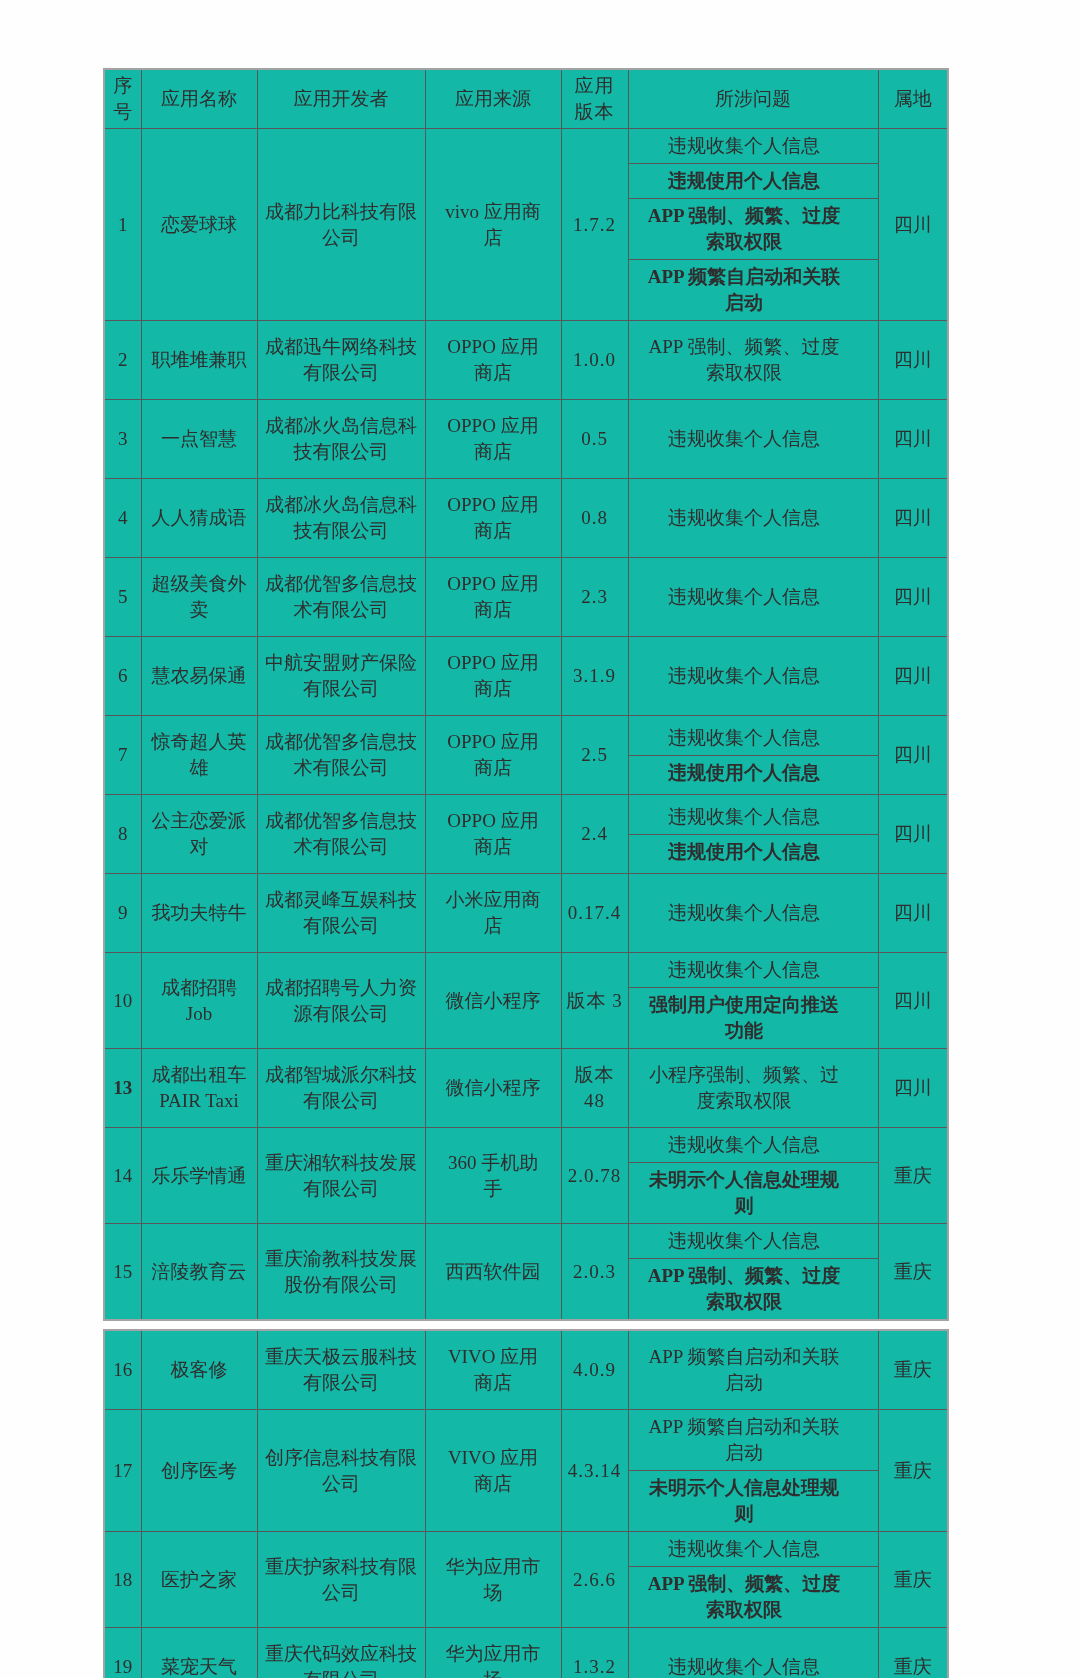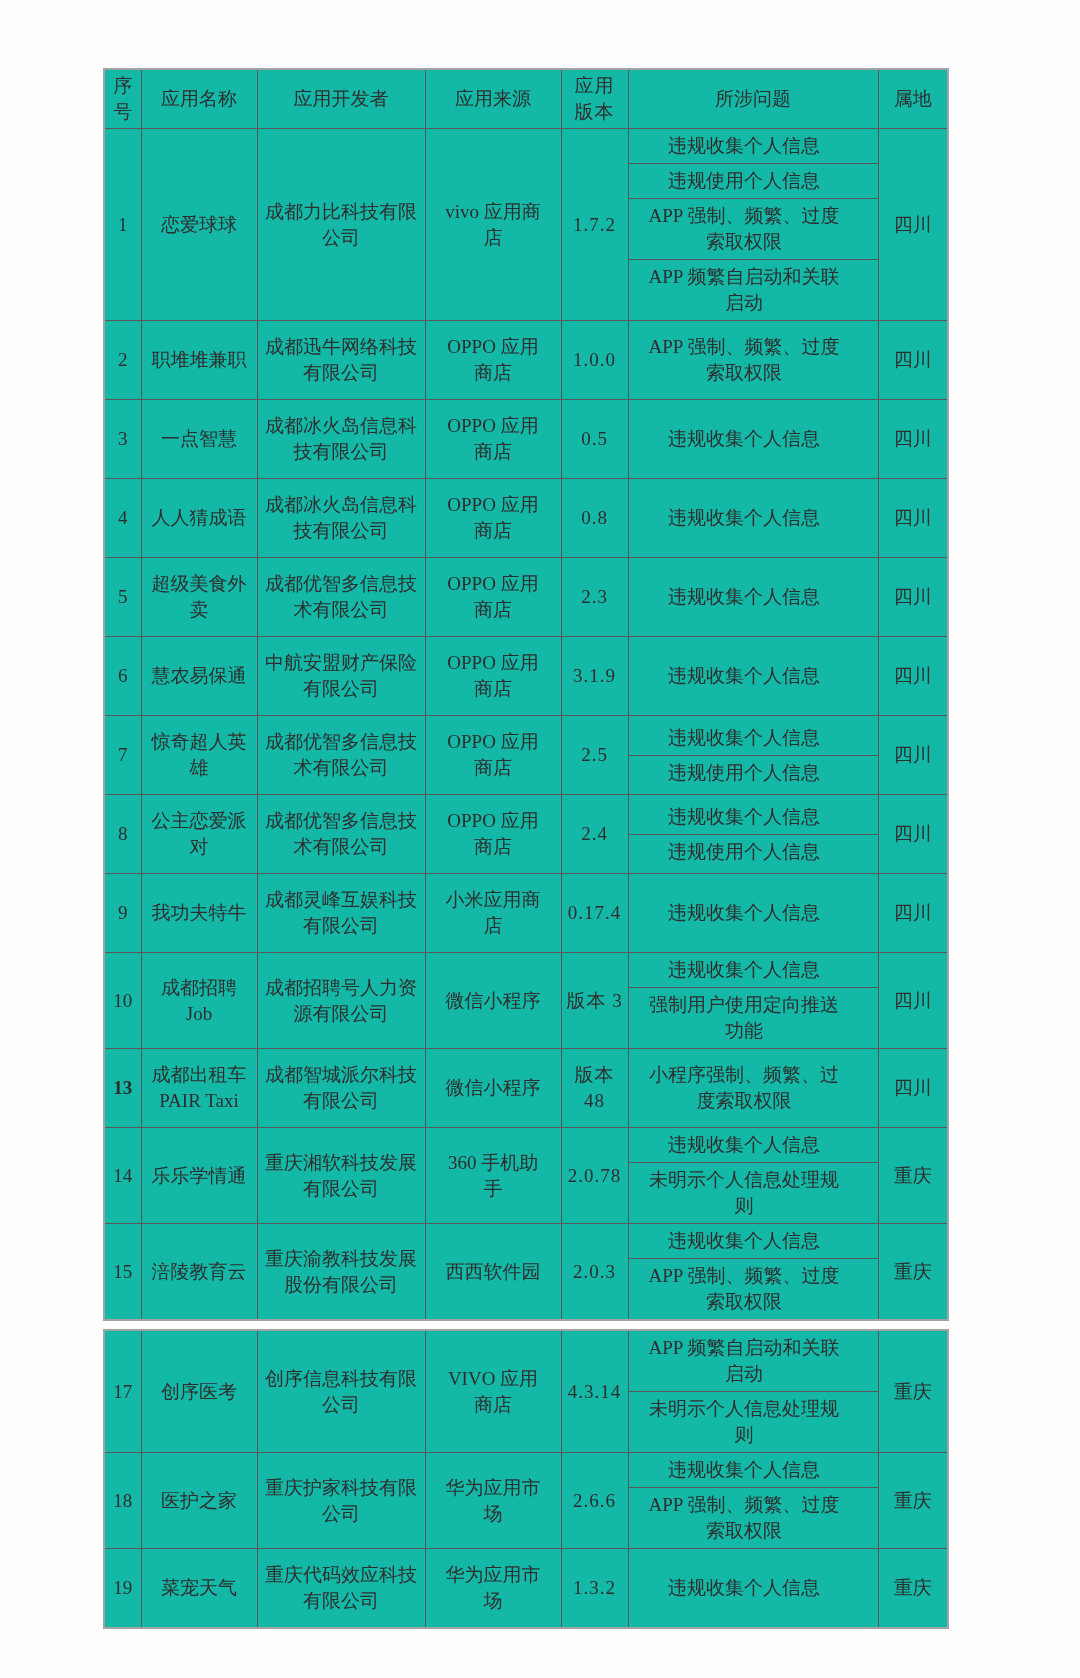--- a/index.html
+++ b/index.html
@@ -35,21 +35,21 @@
   th.col-version, td.cell-app-version { letter-spacing: 1px; }
   td.cell-app-name { padding: 1px 8px; }
   td.cell-developer { padding: 13px 6px; }
   td.cell-app-source { padding: 1px 19px; }
   td.cell-app-version { padding: 1px 4px; }
   td.cell-issues { padding: 0; }
   .issue-item {
     text-align: center;
     padding: 4px 30px 4px 12px;
   }
-  .issue-item + .issue-item { border-top: 1px solid #585858; }
+  .issue-item + .issue-item { border-top: 1px solid #585858; font-weight: bold; }
   td.bold { font-weight: bold; }
 </style>
 </head>
 <body>
 
 <div class="tables-wrap">
 
   <table class="apps-table seg1">
     <colgroup>
       <col style="width:37px">
@@ -231,20 +231,31 @@
       <col style="width:37px">
         <col style="width:116px">
         <col style="width:168px">
       <col style="width:136px">
         <col style="width:67px">
         <col style="width:250px">
         <col style="width:70px">
     </colgroup>
     <tbody id="tbody-page2">
         <tr>
+          <td class="cell-index">16</td>
+          <td class="cell-app-name">极客修</td>
+          <td class="cell-developer">重庆天极云服科技有限公司</td>
+          <td class="cell-app-source">VIVO 应用商店</td>
+          <td class="cell-app-version">4.0.9</td>
+          <td class="cell-issues">
+            <div class="issue-item">APP 频繁自启动和关联启动</div>
+          </td>
+          <td class="cell-region">重庆</td>
+        </tr>
+        <tr>
           <td class="cell-index">17</td>
           <td class="cell-app-name">创序医考</td>
           <td class="cell-developer">创序信息科技有限公司</td>
           <td class="cell-app-source">VIVO 应用商店</td>
           <td class="cell-app-version">4.3.14</td>
           <td class="cell-issues">
             <div class="issue-item">APP 频繁自启动和关联启动</div>
             <div class="issue-item">未明示个人信息处理规则</div>
           </td>
           <td class="cell-region">重庆</td>

